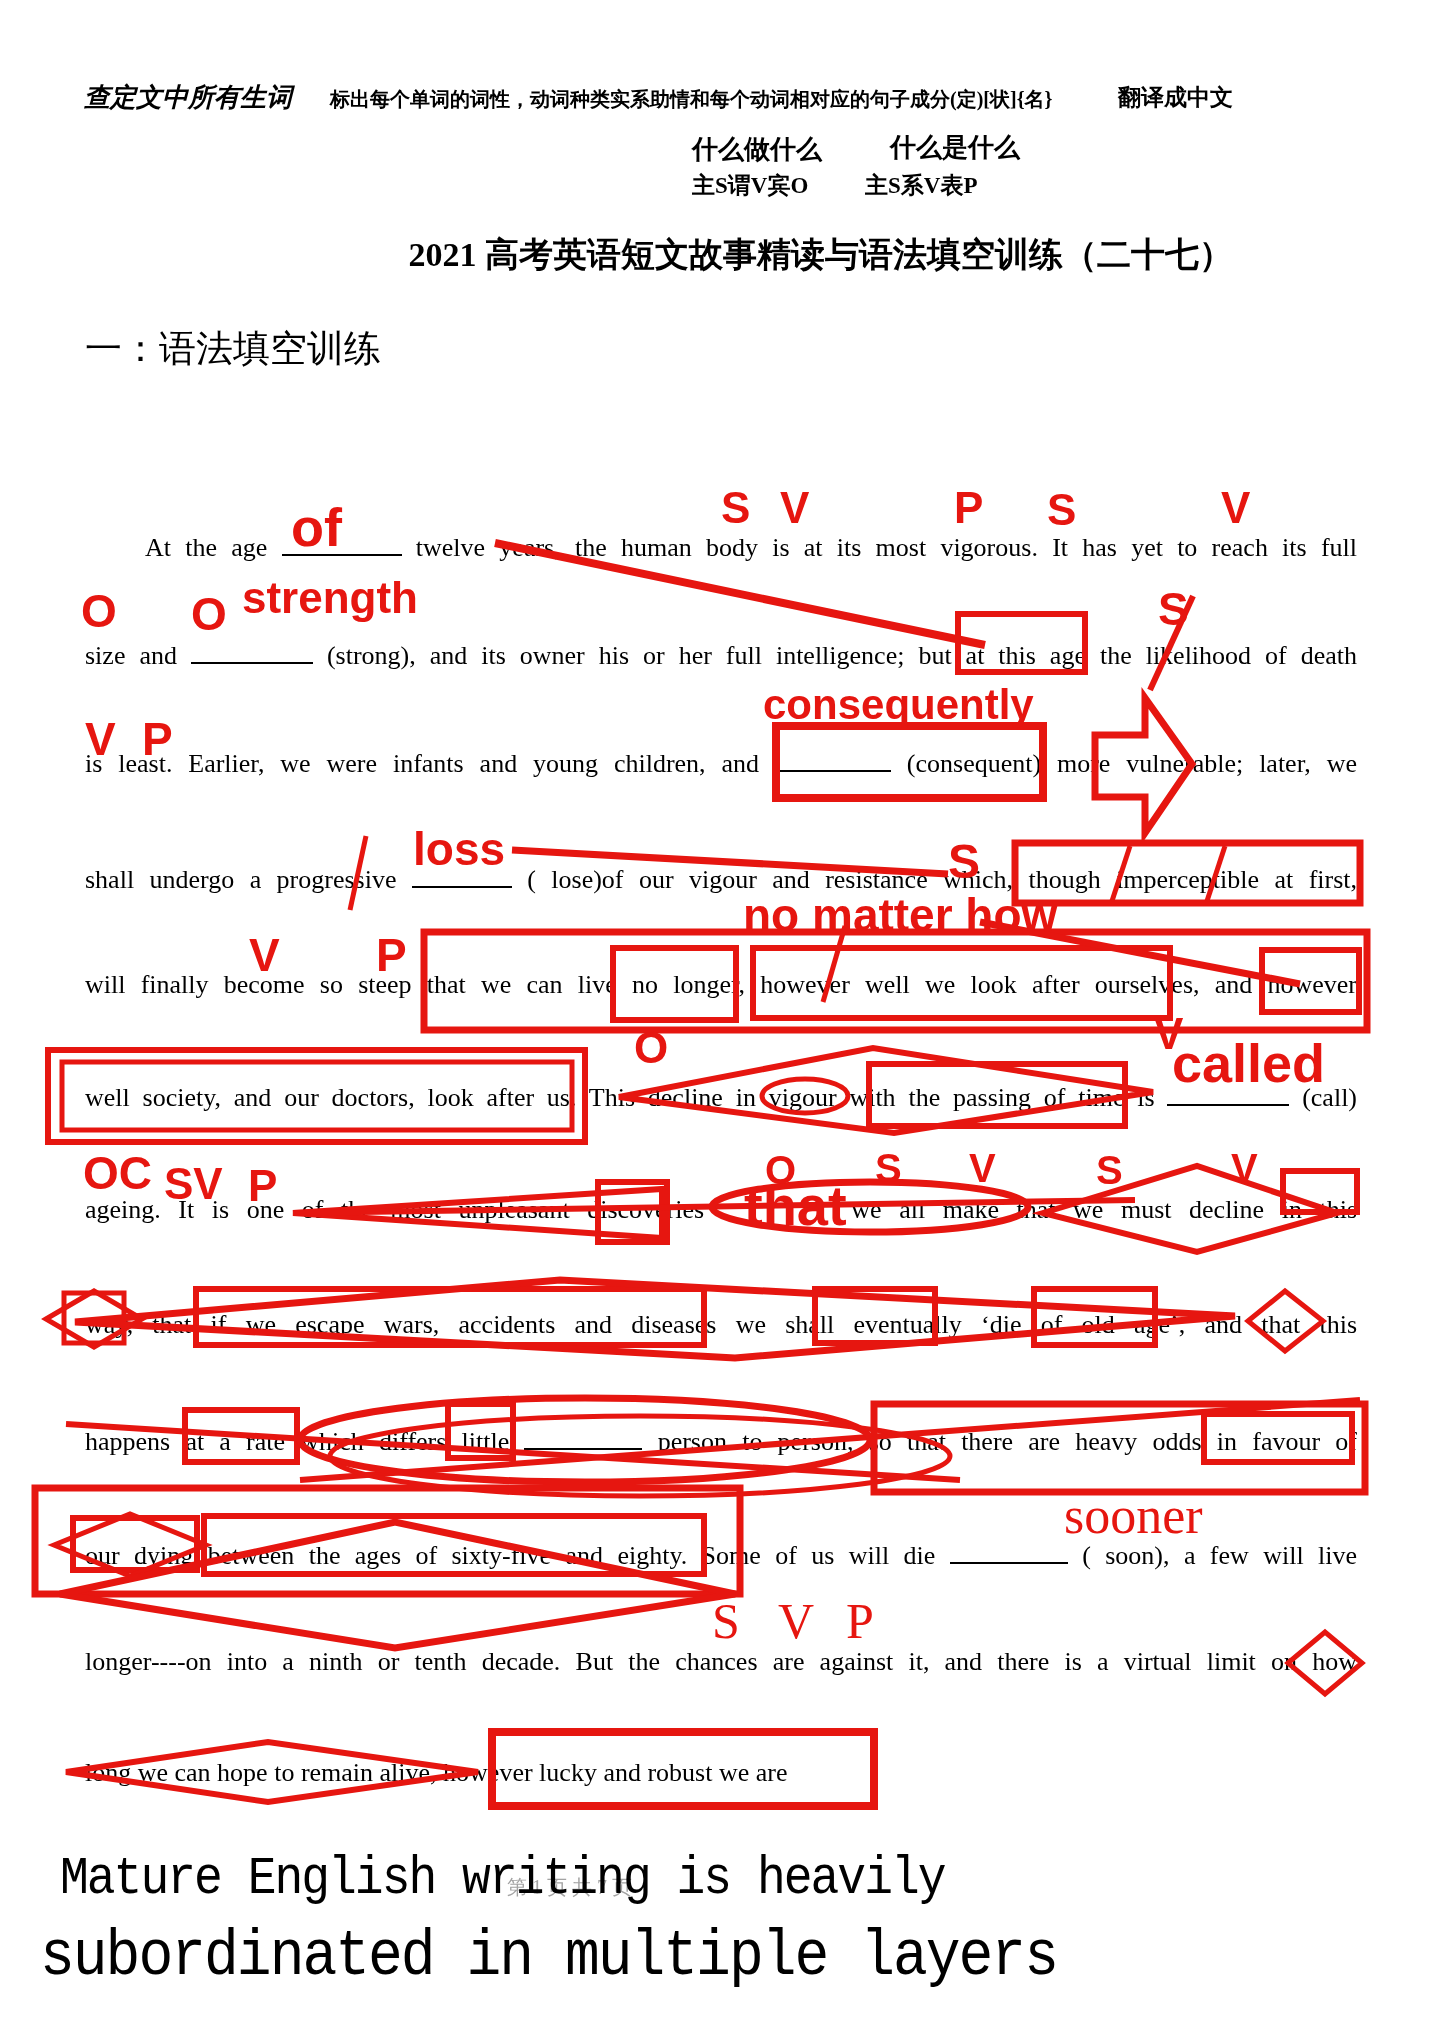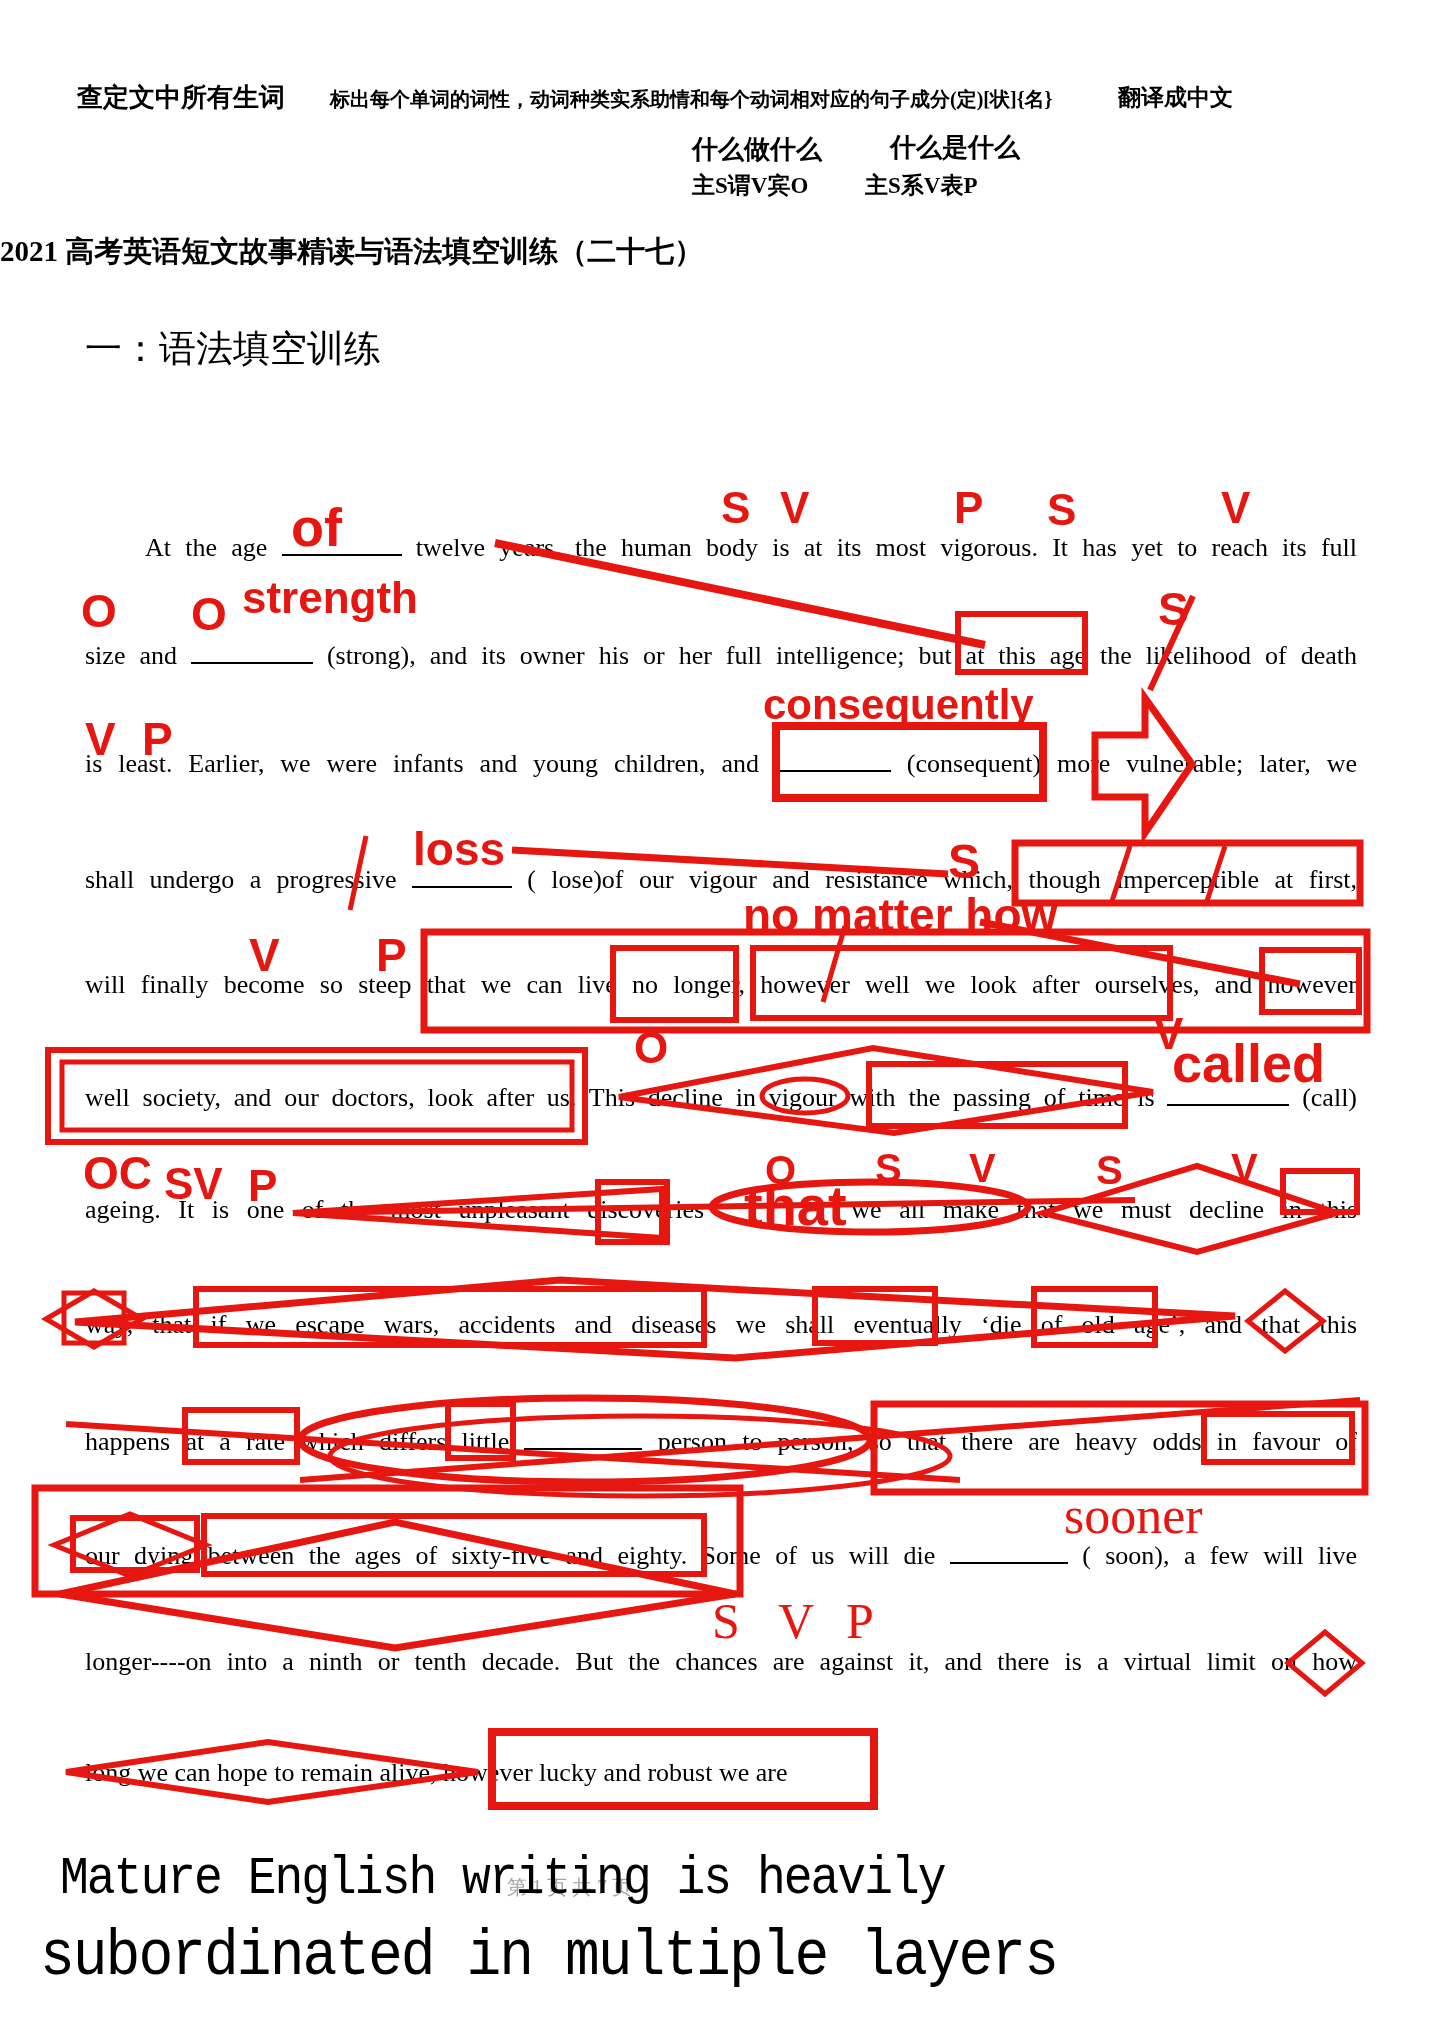--- a/index.html
+++ b/index.html
@@ -4,42 +4,42 @@
 <style>
   html,body{margin:0;padding:0;background:#fff;}
   #page{position:relative;width:1429px;height:2021px;background:#fff;overflow:hidden;
         font-family:"Liberation Serif",serif;color:#000;}
   .abs{position:absolute;}
   .hdr1a{font-size:26px;font-weight:bold;}
   .hdr1b{font-size:20px;font-weight:bold;}
   .hdr1c{font-size:23px;font-weight:bold;}
   .hdr2{font-size:26px;font-weight:bold;}
   .hdr3{font-size:23px;font-weight:bold;}
-  .title{width:1233px;text-align:left;font-size:29px;font-weight:bold;}
+  .title{width:1233px;text-align:right;font-size:34px;font-weight:bold;}
   .section{font-size:37px;}
   .ptitle{width:1429px;text-align:center;font-size:25px;}
   .ptitle b{font-size:25px;}
   .pline{position:absolute;font-size:26px;line-height:34px;text-align:justify;text-align-last:justify;}
   .pline.noj{text-align:left;text-align-last:auto;}
   .blank{display:inline-block;border-bottom:2px solid #000;height:24px;vertical-align:baseline;}
   .gap{display:inline-block;height:24px;vertical-align:baseline;}
   .redtxt{position:absolute;color:#e61610;font-family:"Liberation Sans",sans-serif;
           font-weight:bold;line-height:1;white-space:nowrap;z-index:6;}
   .redtxt.serif{font-family:"Liberation Serif",serif;font-weight:normal;}
   #red-svg{position:absolute;left:0;top:0;z-index:5;pointer-events:none;}
   .footer{width:1139px;text-align:center;font-size:20px;color:#a3a3a3;z-index:2;}
   .caption{font-family:"Liberation Mono",monospace;color:#000;z-index:3;letter-spacing:-2px;
            transform:scaleY(1.12);transform-origin:top left;white-space:nowrap;}
 </style>
 </head>
 <body>
 
 <div id="page">
 
-  <span class="abs hdr1a" style="left:77px;top:80px;">查定文中所有生词</span>
+  <span class="abs hdr1a" style="left:84px;top:80px;font-style:italic;">查定文中所有生词</span>
   <span class="abs hdr1b" style="left:330px;top:86px;">标出每个单词的词性，动词种类实系助情和每个动词相对应的句子成分(定)[状]{名}</span>
   <span class="abs hdr1c" style="left:1118px;top:82px;">翻译成中文</span>
   <span class="abs hdr2" style="left:692px;top:132px;">什么做什么</span>
   <span class="abs hdr2" style="left:866px;top:130px;margin-left:24px;">什么是什么</span>
   <span class="abs hdr3" style="left:692px;top:170px;">主S谓V宾O</span>
   <span class="abs hdr3" style="left:865px;top:170px;">主S系V表P</span>
 
   <div class="abs title" style="left:0;top:232px;">2021 高考英语短文故事精读与语法填空训练（二十七）</div>
 
   <div class="abs section" style="left:85px;top:324px;">一：语法填空训练</div>

